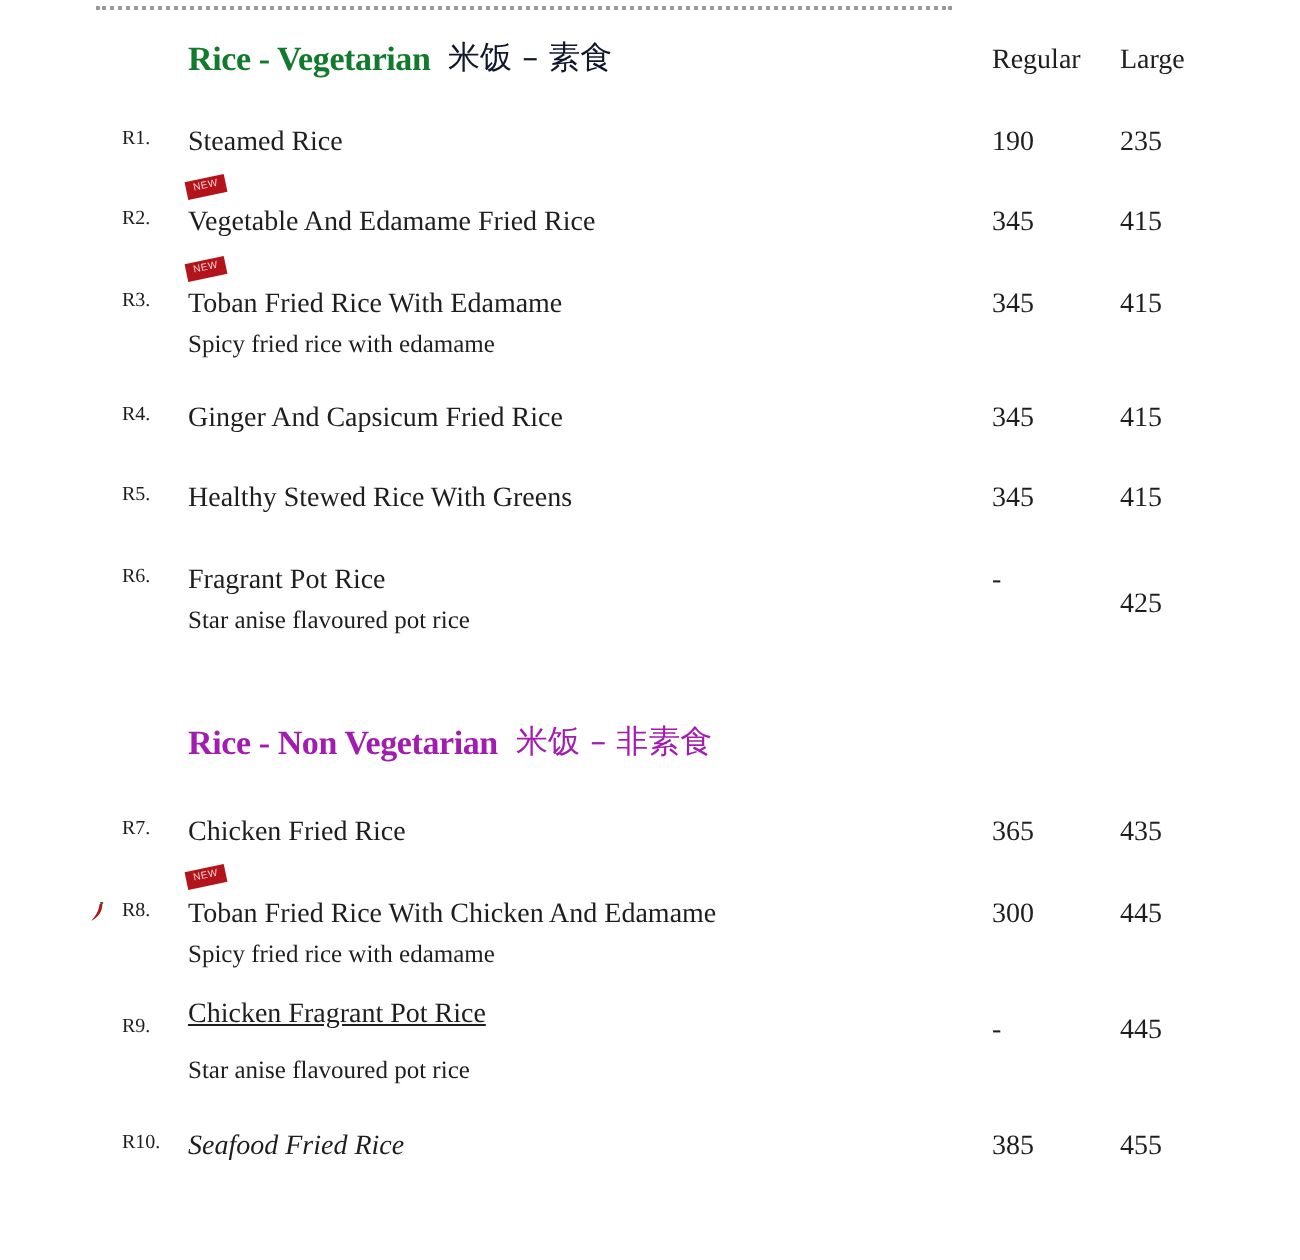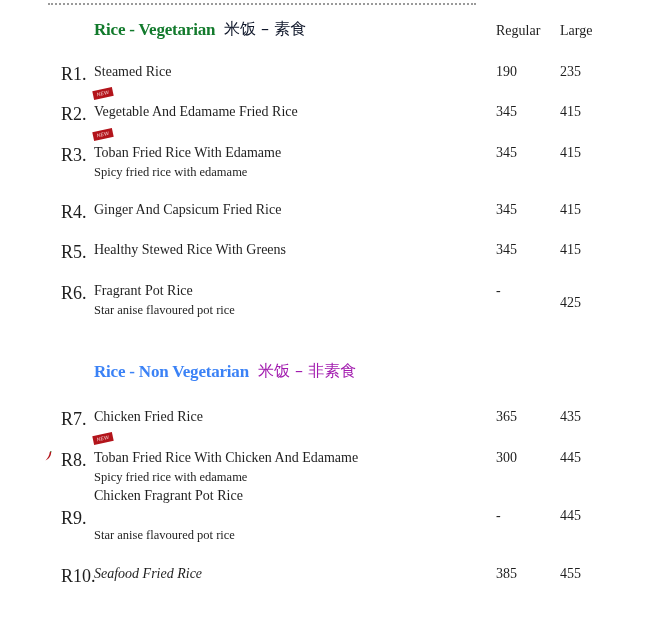--- a/index.html
+++ b/index.html
@@ -8,21 +8,21 @@
     font-family: "Liberation Serif", "DejaVu Serif", serif; color: #1e1e1e;
   }
   .top-rule {
     position: absolute; left: 48px; top: 3px; width: 428px; height: 0;
     border-top: 2px dotted #9a9a9a;
   }
   .abs { position: absolute; white-space: nowrap; }
   .sec-title { font-size: 17px; font-weight: bold; letter-spacing: -0.2px; }
   .sec-cn { font-family: "DejaVu Sans", sans-serif; font-size: 16px; }
   .col-head { font-size: 14px; }
-  .code { font-size: 18px; text-align: center; }
+  .code { font-size: 10px; text-align: center; }
   .name { font-size: 14px; }
   .desc { font-size: 12.5px; }
   .price { font-size: 14px; }
   .new-badge {
     position: absolute; width: 20px; height: 9px; background: #b3141b;
     color: #f3d3d3; font-size: 5px; line-height: 9px; text-align: center;
     transform: rotate(-12deg); letter-spacing: 0.3px;
     font-family: "Liberation Sans", sans-serif;
   }
   .chili {
@@ -78,21 +78,21 @@
 </div>
 
 <div>
   <div class="abs code" style="left:61px; top:283px;">R6.</div>
   <div class="abs name" style="left:94px; top:283px;">Fragrant Pot Rice</div>
   <div class="abs desc" style="left:94px; top:303px;">Star anise flavoured pot rice</div>
   <div class="abs price" style="left:496px; top:283px;">-</div>
   <div class="abs price" style="left:560px; top:295px;font-family:Liberation Serif, serif;">425</div>
 </div>
 
-<div class="abs sec-title" style="left:94px; top:362px; color:#3b82f6;">Rice - Non Vegetarian</div>
+<div class="abs sec-title" style="left:94px; top:362px; color:#a21caf;">Rice - Non Vegetarian</div>
 <div class="abs sec-cn" style="left:258px; top:361px; color:#a21caf;">米饭 – 非素食</div>
 
 <div>
   <div class="abs code" style="left:61px; top:409px;">R7.</div>
   <div class="abs name" style="left:94px; top:409px;">Chicken Fried Rice</div>
   <div class="abs price" style="left:496px; top:409px;">365</div>
   <div class="abs price" style="left:560px; top:409px;">435</div>
 </div>
 
 <div>
@@ -103,21 +103,21 @@
   </svg>
   <div class="abs code" style="left:61px; top:450px;">R8.</div>
   <div class="abs name" style="left:94px; top:450px;">Toban Fried Rice With Chicken And Edamame</div>
   <div class="abs desc" style="left:94px; top:470px;">Spicy fried rice with edamame</div>
   <div class="abs price" style="left:496px; top:450px;">300</div>
   <div class="abs price" style="left:560px; top:450px;">445</div>
 </div>
 
 <div>
   <div class="abs code" style="left:61px; top:508px;">R9.</div>
-  <div class="abs name" style="left:94px; top:488px;">Chicken Fragrant Pot Rice</div>
+  <div class="abs name" style="left:94px; top:500px;text-decoration:underline;">Chicken Fragrant Pot Rice</div>
   <div class="abs desc" style="left:94px; top:528px;">Star anise flavoured pot rice</div>
   <div class="abs price" style="left:496px; top:508px;">-</div>
   <div class="abs price" style="left:560px; top:508px;">445</div>
 </div>
 
 <div>
   <div class="abs code" style="left:61px; top:566px;">R10.</div>
   <div class="abs name" style="left:94px; top:566px;font-style:italic;">Seafood Fried Rice</div>
   <div class="abs price" style="left:496px; top:566px;">385</div>
   <div class="abs price" style="left:560px; top:566px;">455</div>

